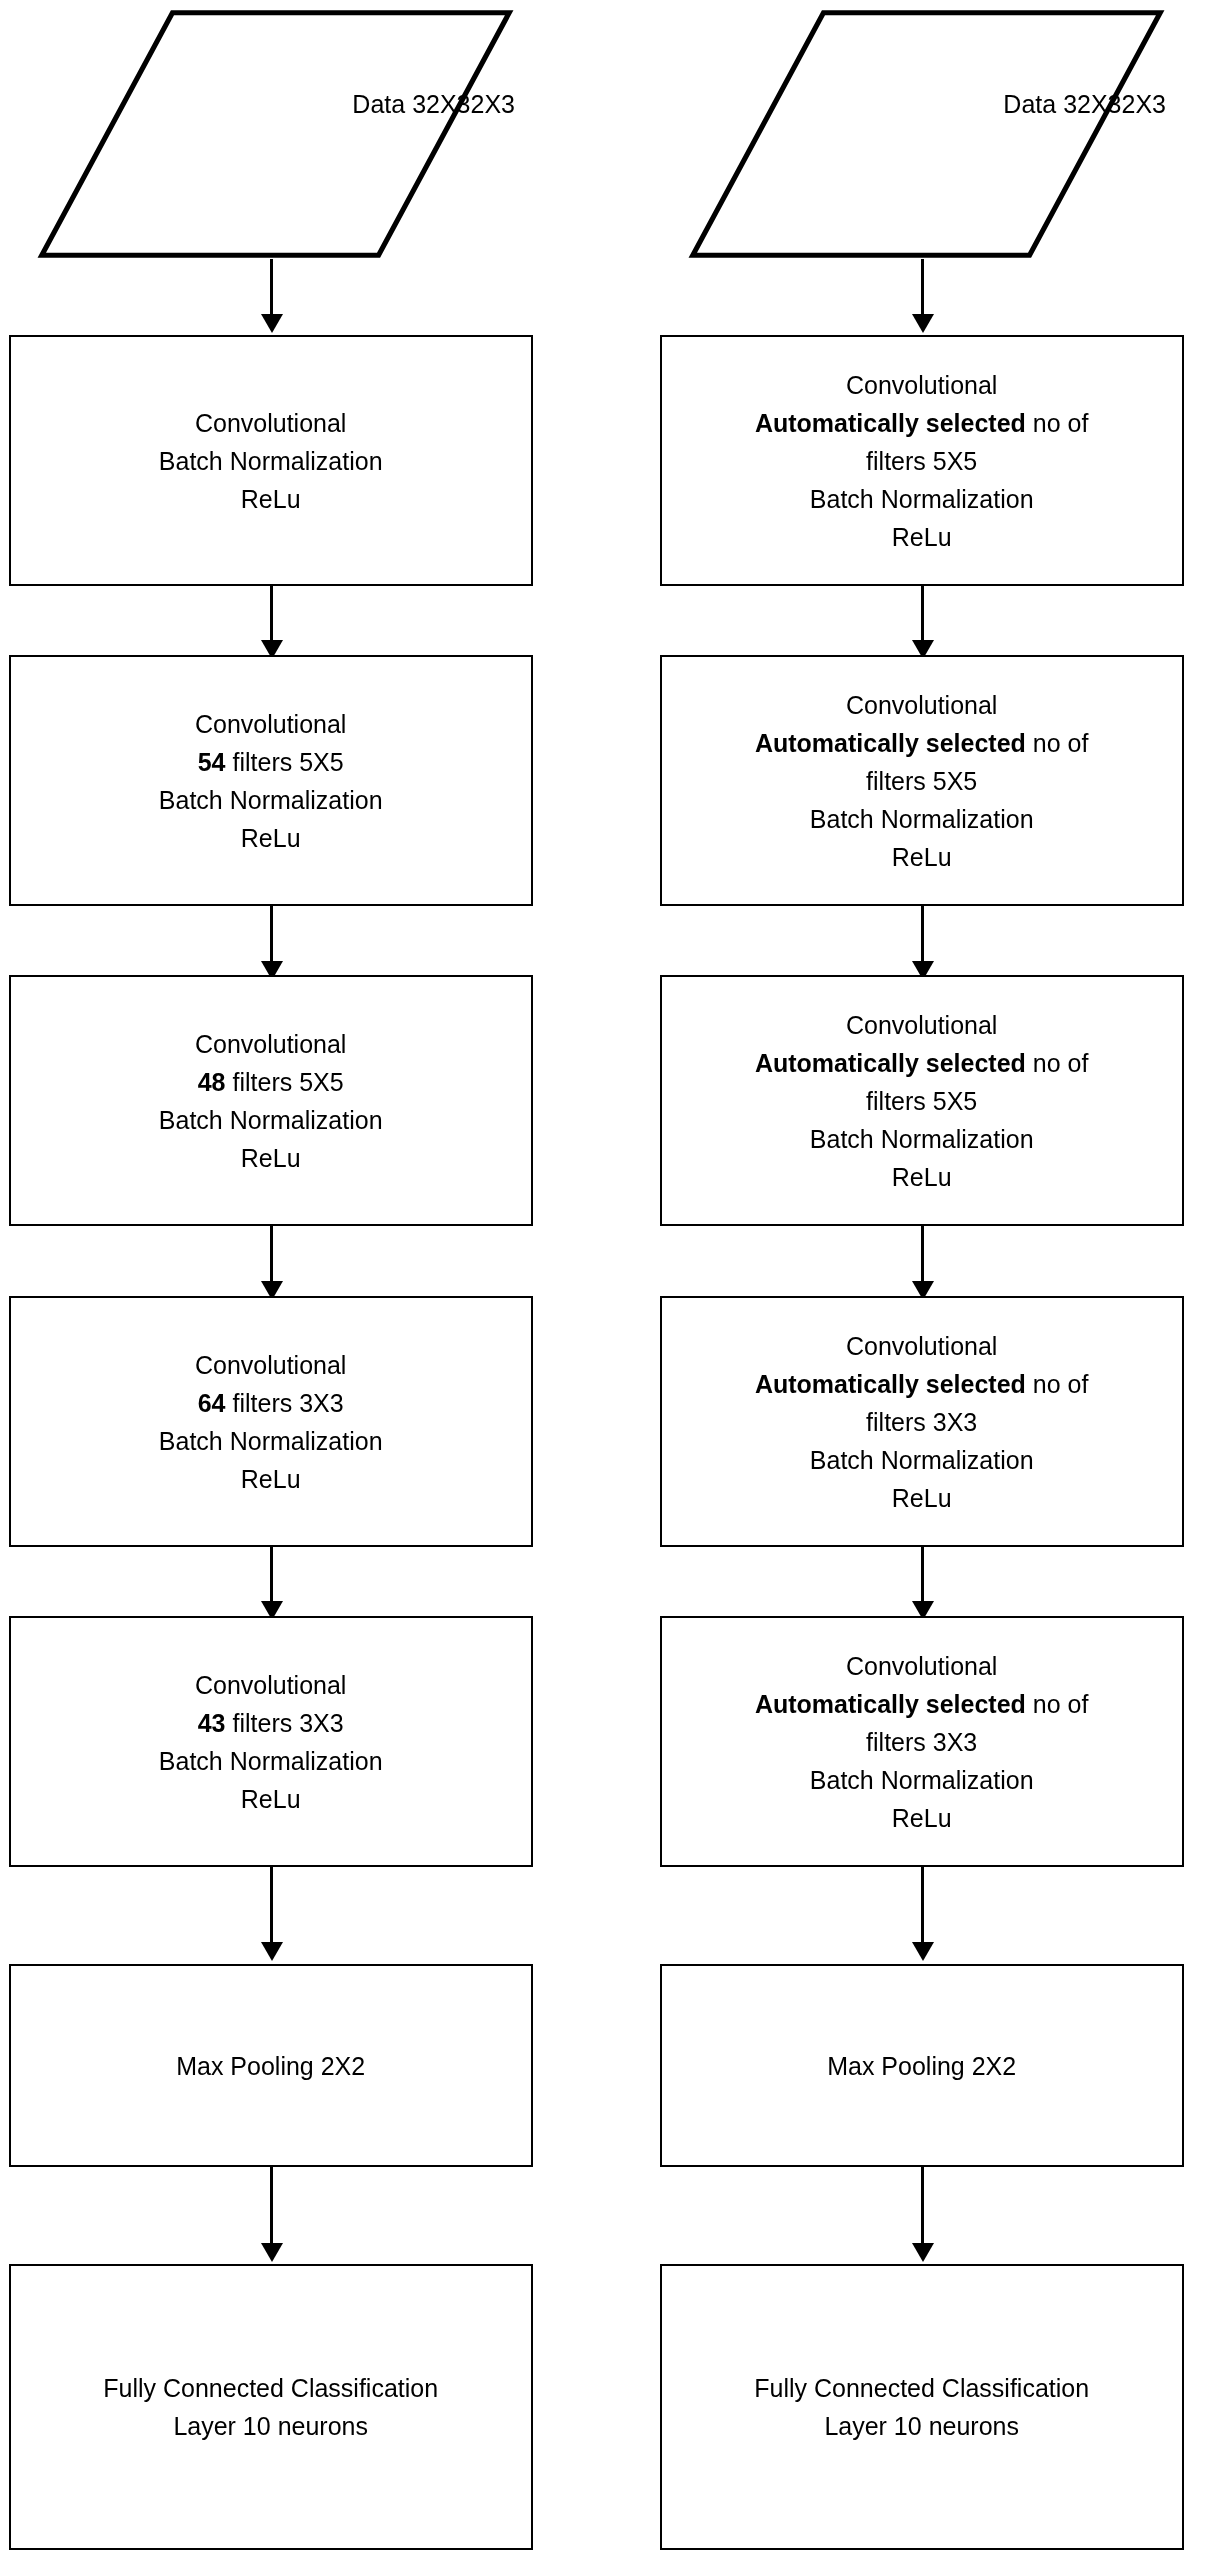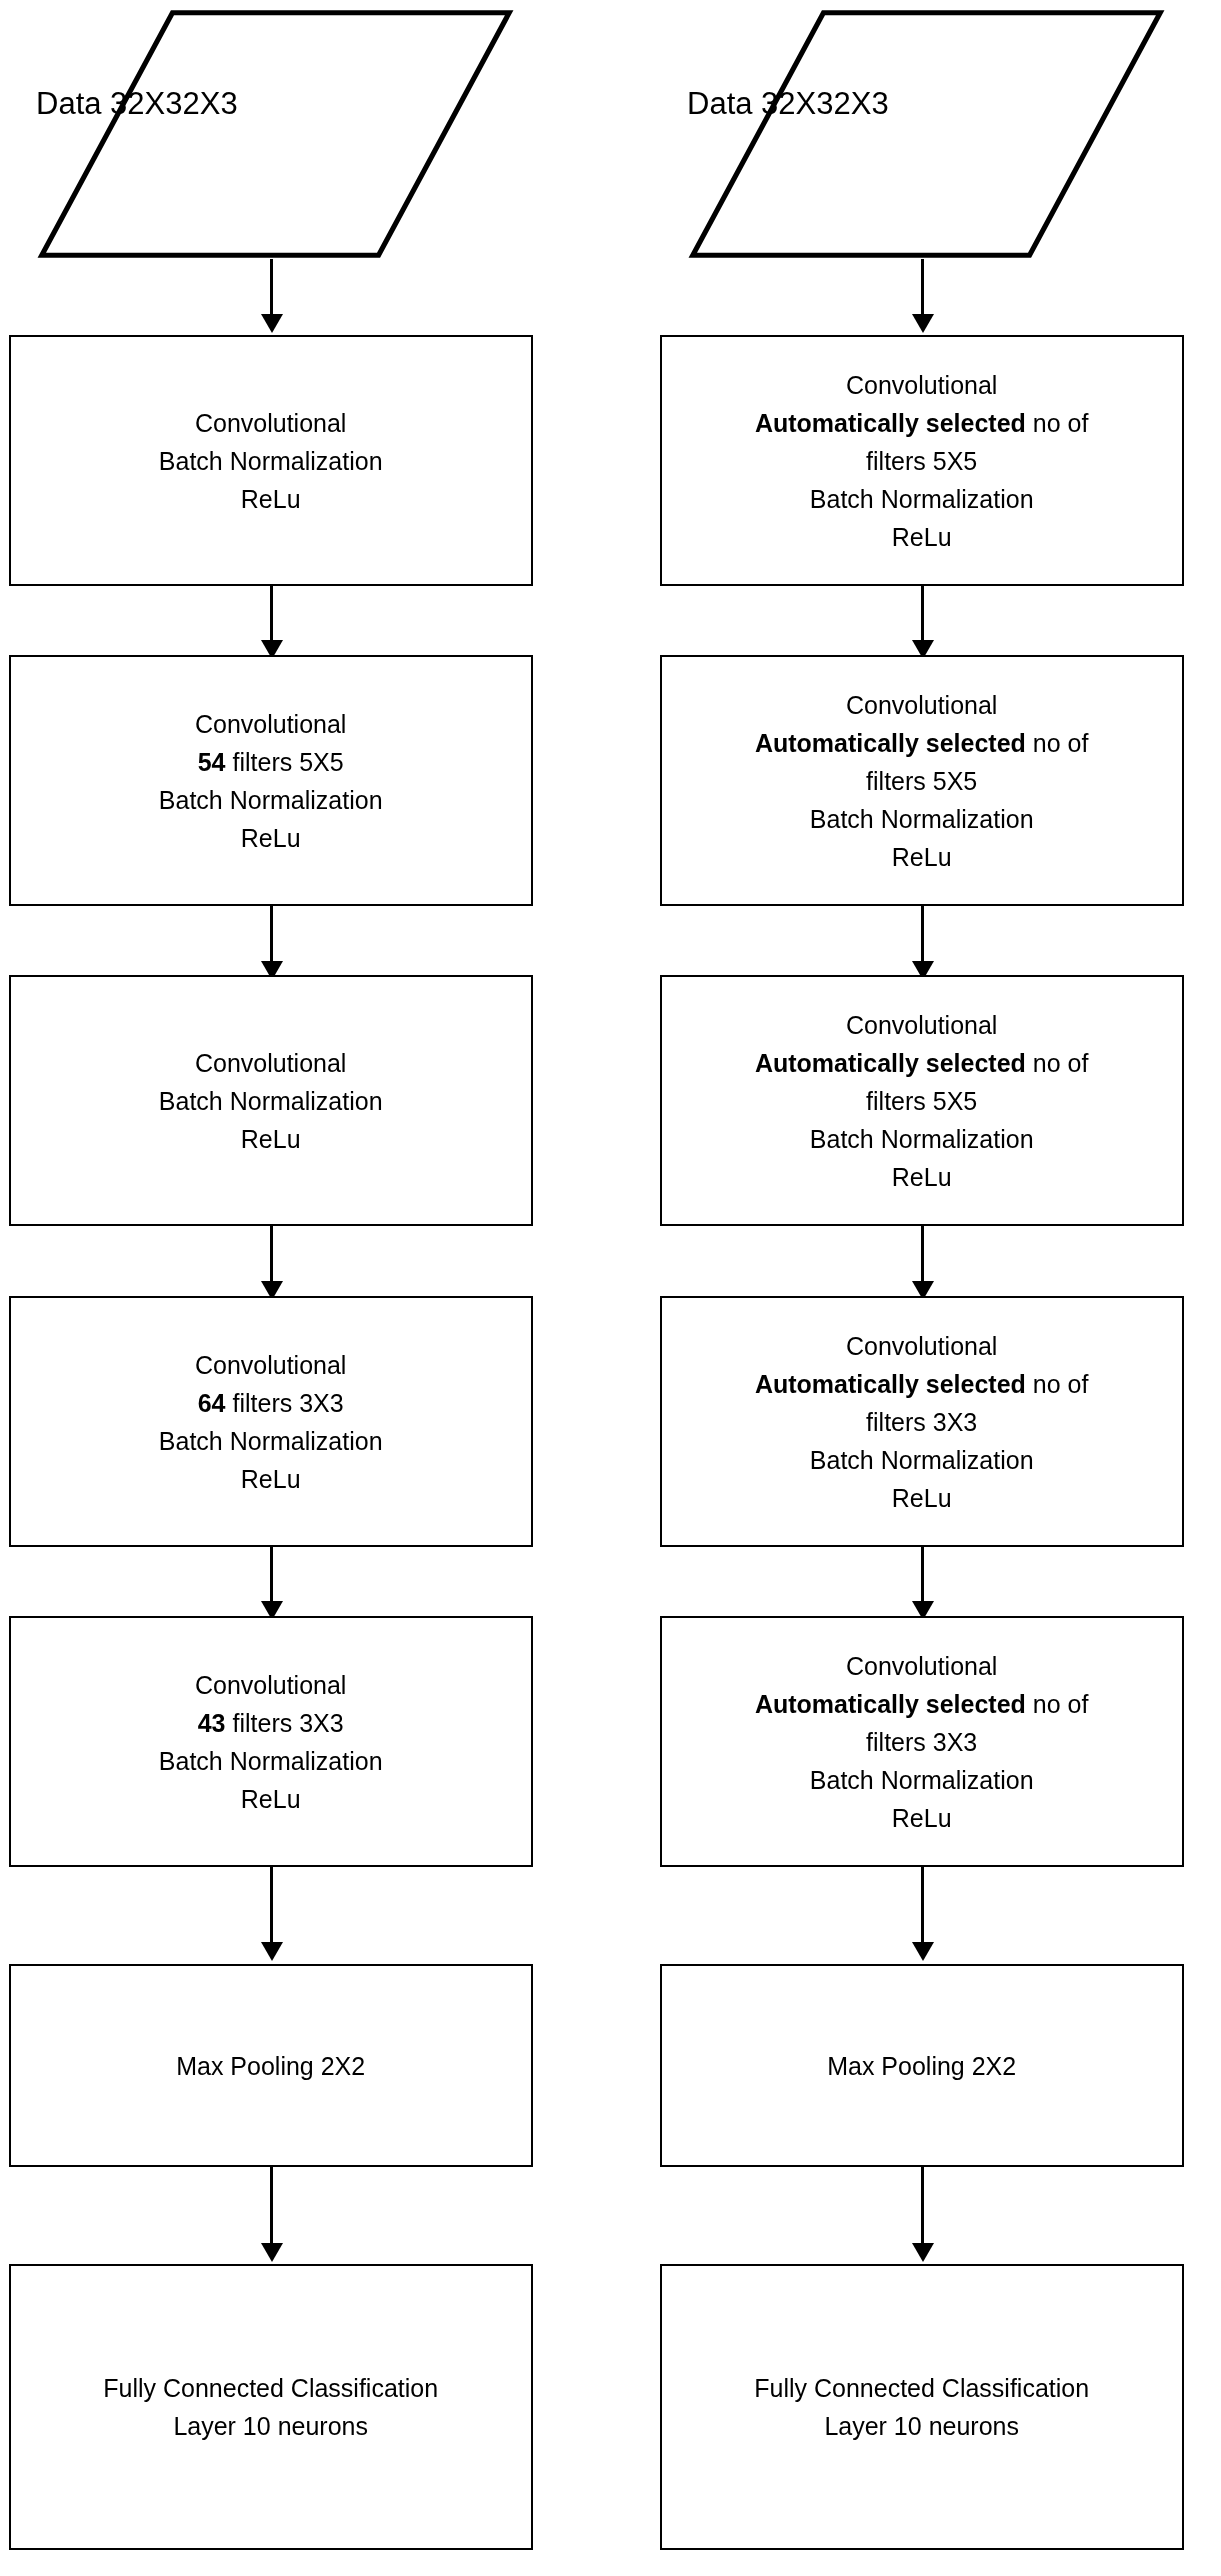--- a/index.html
+++ b/index.html
@@ -39,22 +39,22 @@
     position: absolute;
     left: 0; top: 0;
     width: 479px;
     height: 254px;
   }
   .para-label {
     position: absolute;
     left: 0;
     top: 78px;
     width: 479px;
-    text-align: left;
-    font-size: 31px;
+    text-align: right;
+    font-size: 25px;
     line-height: 38px;
     color: #000;
     pointer-events: none;
   }
 
   
   .node {
     position: absolute;
     left: 8.7px;
     width: 524px;
@@ -129,20 +129,21 @@
         <span class="ln">Batch Normalization</span>
         <span class="ln">ReLu</span>
       </div>
     </div>
 
     <div class="arrow" style="top:906px;height:57px;"></div>
 
     <div class="node" style="top:975px;height:251px;">
       <div class="lines">
         <span class="ln">Convolutional</span>
+        <span class="ln"><b>48</b> filters <span>5X5</span></span>
         <span class="ln">Batch Normalization</span>
         <span class="ln">ReLu</span>
       </div>
     </div>
 
     <div class="arrow" style="top:1226px;height:57px;"></div>
 
     <div class="node" style="top:1296px;height:251px;">
       <div class="lines">
         <span class="ln">Convolutional</span>

